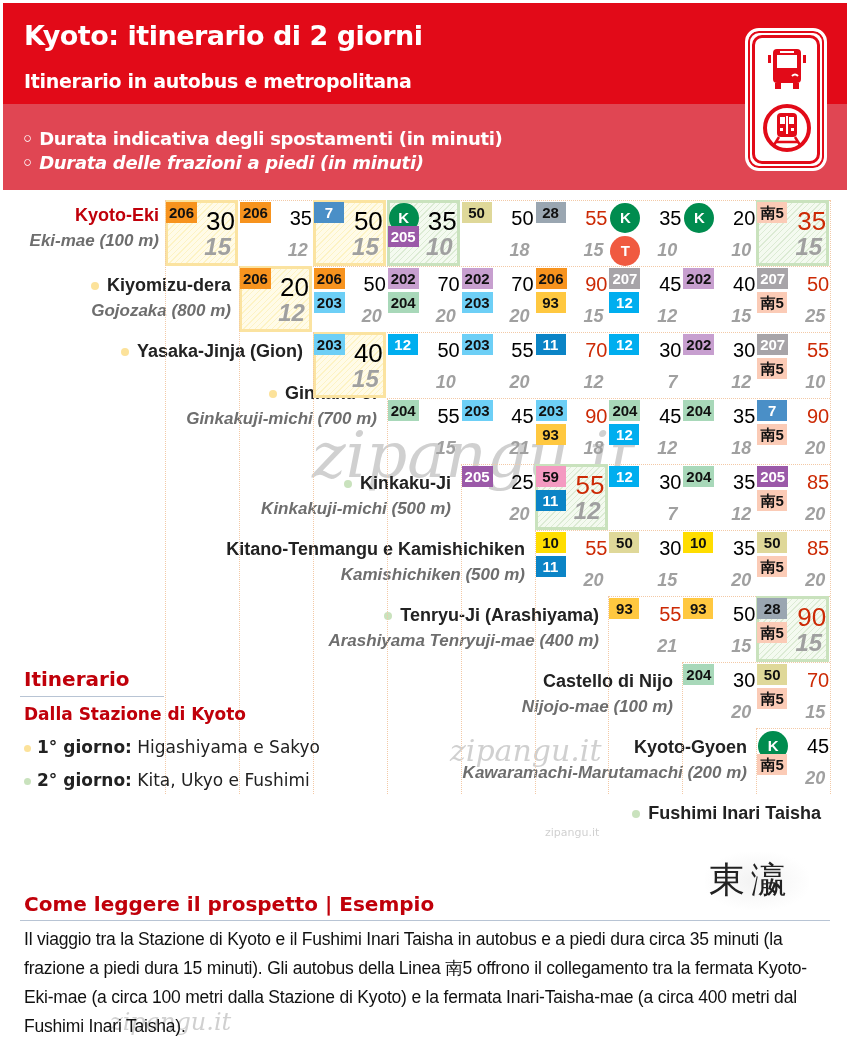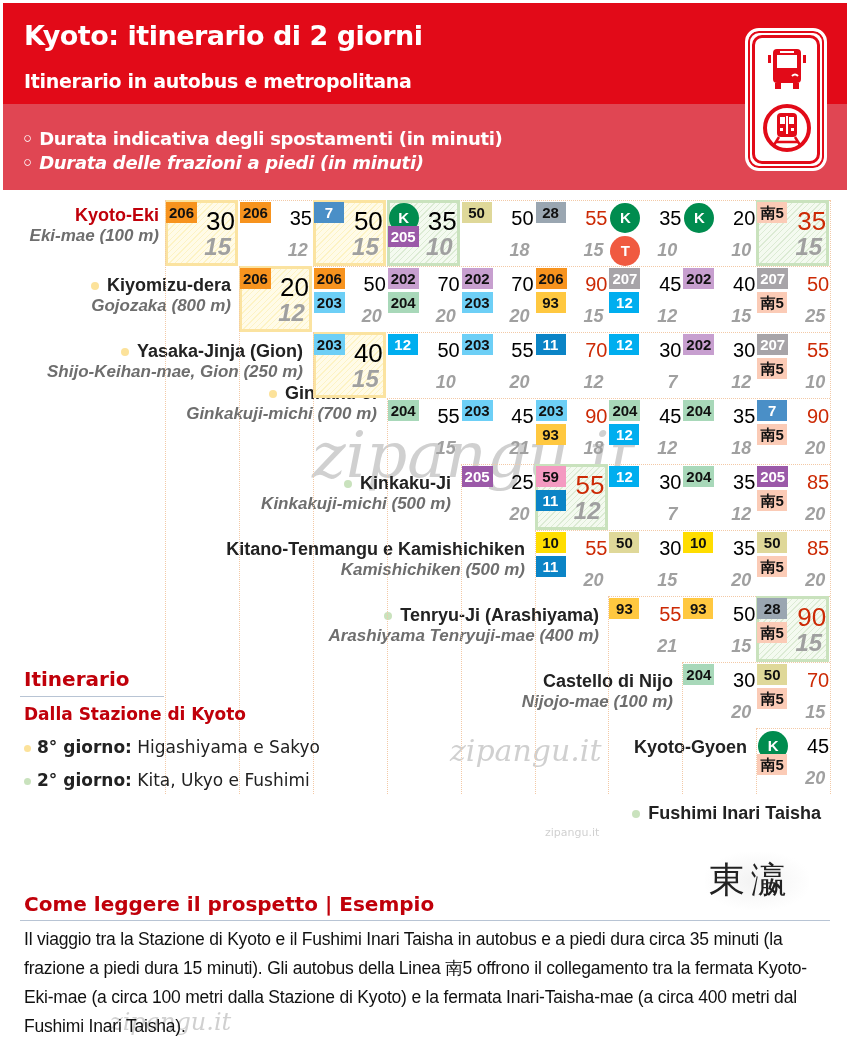--- a/index.html
+++ b/index.html
@@ -24,21 +24,21 @@
   .badge { position: absolute; height: 21px; min-width: 30px; padding: 0 3px; font-weight: bold; font-size: 15px; line-height: 21px; text-align: center; color: #111; }
   .circ { position: absolute; width: 30px; height: 30px; border-radius: 50%; color: #fff; font-weight: bold; font-size: 15px; line-height: 30px; text-align: center; }
   .tot { position: absolute; right: 0; top: 7px; font-weight: normal; font-size: 20px; color: #000; }
   .tot.big { font-size: 26px; top: 3px; }
   .tot.red { color: #cc2a05; }
   .walk { position: absolute; right: 4px; bottom: 5px; font-weight: bold; font-style: italic; font-size: 18px; color: #a0a0a0; }
   .walk.big { font-size: 24px; bottom: 2px; }
 
   .stop { position: absolute; text-align: right; }
   .stop .name { font-weight: bold; font-size: 18px; color: #222; white-space: nowrap; }
-  .stop .sub { font-weight: bold; font-style: italic; font-size: 17px; color: #6e6e6e; white-space: nowrap; }
+  .stop .sub { font-weight: bold; font-style: italic; font-size: 17px; color: #6e6e6e; white-space: nowrap; margin-top: 5px; }
   .dot { display: inline-block; width: 8px; height: 8px; border-radius: 50%; margin-right: 8px; vertical-align: middle; }
 
   .it-title { position: absolute; left: 24px; top: 667px; color: #c0000a; font-family: "DejaVu Sans", sans-serif; font-weight: bold; font-size: 20px; }
   .it-rule { position: absolute; left: 20px; top: 696px; width: 144px; border-top: 1px solid #b8c4d4; }
   .it-sub { position: absolute; left: 24px; top: 704px; color: #c0000a; font-family: "DejaVu Sans", sans-serif; font-weight: bold; font-size: 17px; }
   .it-day { position: absolute; left: 24px; font-family: "DejaVu Sans", sans-serif; font-size: 17px; color: #222; }
   .it-day b { font-weight: bold; }
 
   .how-title { position: absolute; left: 24px; top: 892px; color: #c0000a; font-family: "DejaVu Sans", sans-serif; font-weight: bold; font-size: 20px; }
   .how-rule { position: absolute; left: 20px; top: 920px; width: 810px; border-top: 1px solid #b8c4d4; }
@@ -89,21 +89,20 @@
     <div class="stop" style="right: 691px; top: 205px;">
       <div class="name" style="color: rgb(192, 0, 10);"><span>Kyoto-Eki</span></div>
       <div class="sub">Eki-mae (100 m)</div>
     </div>
     <div class="stop" style="right: 619px; top: 275px;">
       <div class="name"><span class="dot" style="background: rgb(252, 226, 154);"></span><span>Kiyomizu-dera</span></div>
       <div class="sub">Gojozaka (800 m)</div>
     </div>
     <div class="stop" style="right: 547px; top: 341px;">
       <div class="name"><span class="dot" style="background: rgb(252, 226, 154);"></span><span>Yasaka-Jinja (Gion)</span></div>
-      <div class="sub">Shijo-Keihan-mae, Gion (250 m)</div>
     </div>
     <div class="stop" style="right: 473px; top: 383px;">
       <div class="name"><span class="dot" style="background: rgb(252, 226, 154);"></span><span>Ginkaku-Ji</span></div>
       <div class="sub">Ginkakuji-michi (700 m)</div>
     </div>
     <div class="stop" style="right: 399px; top: 473px;">
       <div class="name"><span class="dot" style="background: rgb(201, 226, 189);"></span><span>Kinkaku-Ji</span></div>
       <div class="sub">Kinkakuji-michi (500 m)</div>
     </div>
     <div class="stop" style="right: 325px; top: 539px;">
@@ -113,20 +112,21 @@
     <div class="stop" style="right: 251px; top: 605px;">
       <div class="name"><span class="dot" style="background: rgb(201, 226, 189);"></span><span>Tenryu-Ji (Arashiyama)</span></div>
       <div class="sub">Arashiyama Tenryuji-mae (400 m)</div>
     </div>
     <div class="stop" style="right: 177px; top: 671px;">
       <div class="name"><span>Castello di Nijo</span></div>
       <div class="sub">Nijojo-mae (100 m)</div>
     </div>
     <div class="stop" style="right: 103px; top: 737px;">
       <div class="name"><span>Kyoto-Gyoen</span></div>
+      <div class="sub">Kawaramachi-Marutamachi (200 m)</div>
     </div>
     <div class="stop" style="right: 29px; top: 803px;">
       <div class="name"><span class="dot" style="background: rgb(201, 226, 189);"></span><span>Fushimi Inari Taisha</span></div>
     </div>
   </div>
 
 <div id="matrix">
     <div class="grid-line-h" style="left: 165px; top: 200px; width: 665.1px;"></div>
     <div class="grid-line-h" style="left: 238.9px; top: 266px; width: 591.2px;"></div>
     <div class="grid-line-h" style="left: 312.8px; top: 332px; width: 517.3px;"></div>
@@ -389,21 +389,21 @@
       <div class="walk">20</div>
     </div>
     <div class="grid-line-v" style="left: 756.2px; top: 728px; height: 66px;"></div>
     <div class="grid-line-v" style="left: 830.1px; top: 200px; height: 594px;"></div>
   </div>
 
 <div class="it-title">Itinerario</div>
 <div class="it-rule"></div>
 <div class="it-sub">Dalla Stazione di Kyoto</div>
 <div class="it-day" style="top:737px">
-  <span class="dot" style="background:#fce29a;margin-right:6px;width:7px;height:7px"></span><b>8° giorno:</b><span> Higashiyama e Sakyo</span>
+  <span class="dot" style="background:#fce29a;margin-right:6px;width:7px;height:7px"></span><b>1° giorno:</b><span> Higashiyama e Sakyo</span>
 </div>
 <div class="it-day" style="top:770px">
   <span class="dot" style="background:#c9e2bd;margin-right:6px;width:7px;height:7px"></span><b>2° giorno:</b><span> Kita, Ukyo e Fushimi</span>
 </div>
 
 <div style="position:absolute;left:705px;top:852px;width:104px;height:58px;background:radial-gradient(ellipse at center,#f2f2f2 0%,#fff 75%);">
   <span style="position:absolute;left:4px;top:4px;font-family:'DejaVu Serif',serif;font-size:36px;letter-spacing:6px;color:#222;">東瀛</span>
 </div>
 
 <div class="how-title">Come leggere il prospetto | Esempio</div>

